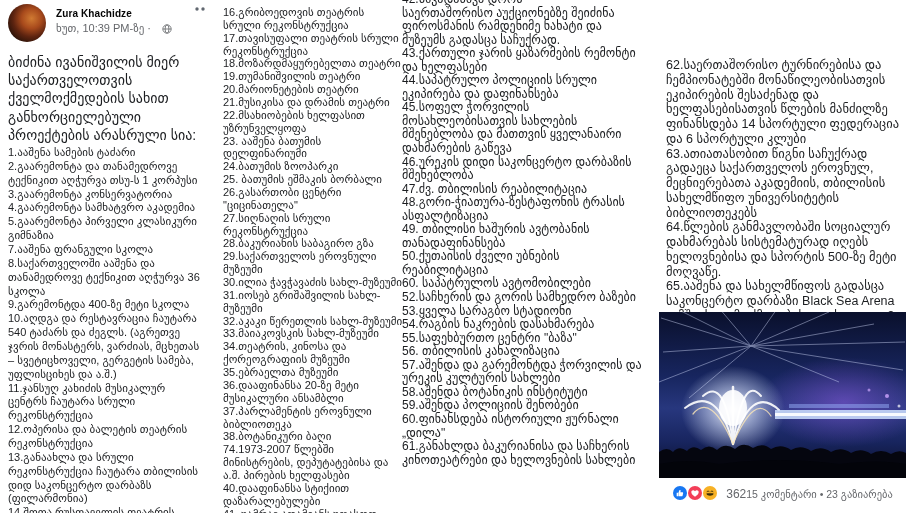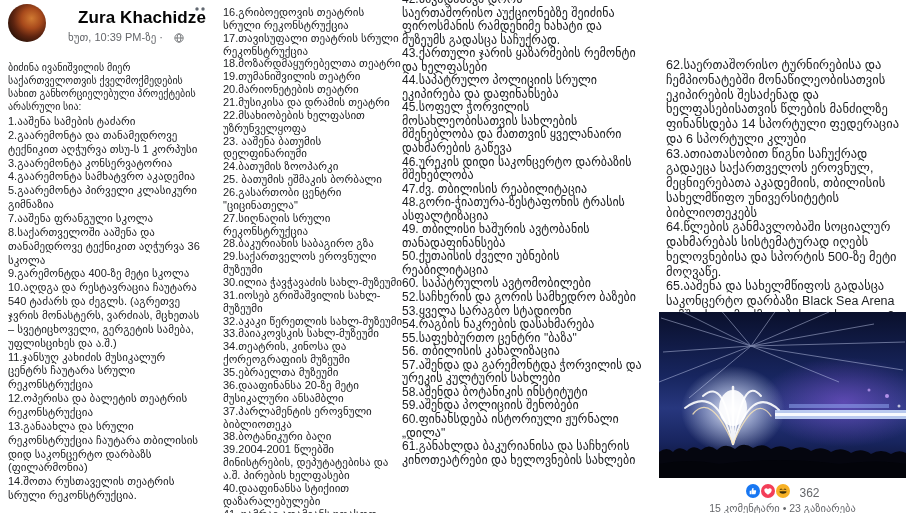--- a/index.html
+++ b/index.html
@@ -13,40 +13,40 @@
   .col3{left:402px;width:240px;height:513px;}
   .col4{left:666px;width:234px;height:310px;padding-top:18px;margin-top:40px;}
 
   
   .header{position:relative;height:46px;padding-top:5px;}
   .avatar{
     position:absolute;left:0;top:4px;width:38px;height:38px;border-radius:50%;
     background:radial-gradient(circle at 62% 38%, #d07a32 0%, #a84a1c 30%, #5e2410 55%, #1c0e07 85%);
   }
   .hmeta{margin-left:48px;}
-  .author{font-size:17px;font-weight:bold;color:#050505;padding-top:3px;letter-spacing:.1px;text-align:right;}
-  .sub{font-size:11px;color:#65676b;margin-top:3px;display:flex;align-items:center;gap:11px;margin-left:12px;}
+  .author{font-size:10px;font-weight:bold;color:#050505;padding-top:3px;letter-spacing:.1px;}
+  .sub{font-size:11px;color:#65676b;margin-top:3px;display:flex;align-items:center;gap:11px;}
   .dots{position:absolute;right:-6px;top:6px;cursor:pointer;line-height:0;}
 
-  .intro{font-size:10px;line-height:1.3;margin:10px 0 0 0;color:#1c1e21;}
+  .intro{font-size:14px;line-height:1.3;margin:2px 0 0 0;color:#1c1e21;}
 
   .list p{margin:0;}
   .col1 .list{font-size:11px;line-height:1.26;margin-top:2px;color:#1c1e21;}
   .col2 .list{font-size:11px;line-height:1.17;color:#1c1e21;}
   .col3 .list{font-size:12px;line-height:1.13;margin-top:-7px;color:#1c1e21;}
   .col4 .list{font-size:12.5px;line-height:1.18;color:#1c1e21;}
 
   
   .photo{position:absolute;left:659px;top:312px;width:247px;height:166px;overflow:hidden;background:#0a102c;cursor:pointer;}
   .photo svg{display:block;}
 
   
   .reactions{
     position:absolute;left:659px;top:483px;width:247px;height:22px;
-    display:flex;align-items:center;justify-content:flex-start;flex-direction:column;
+    display:flex;align-items:center;justify-content:center;
   }
   .rleft{display:flex;align-items:center;}
   .ricon{width:17px;height:17px;border-radius:50%;border:1.5px solid #fff;display:inline-block;line-height:0;}
   .ricon+.ricon{margin-left:-4px;}
   .rcount{font-size:12px;color:#65676b;margin-left:5px;}
   .rright{font-size:10.5px;color:#65676b;cursor:pointer;}
 </style>
 </head>
 <body>
 
@@ -116,21 +116,21 @@
         <p>29.საქართველოს ეროვნული მუზეუმი</p>
         <p>30.ილია ჭავჭავაძის სახლ-მუზეუმი</p>
         <p>31.იოსებ გრიშაშვილის სახლ-მუზეუმი</p>
         <p>32.აკაკი წერეთლის სახლ-მუზეუმი</p>
         <p>33.მაიაკოვსკის სახლ-მუზეუმი</p>
         <p>34.თეატრის, კინოსა და ქორეოგრაფიის მუზეუმი</p>
         <p>35.ებრაელთა მუზეუმი</p>
         <p>36.დააფინანსა 20-ზე მეტი მუსიკალური ანსამბლი</p>
         <p>37.პარლამენტის ეროვნული ბიბლიოთეკა</p>
         <p>38.ბოტანიკური ბაღი</p>
-        <p>39.2004-2001 წლებში მინისტრების, დეპუტატებისა და ა.შ. პირების ხელფასები</p>
+        <p>74.1973-2007 წლებში მინისტრების, დეპუტატებისა და ა.შ. პირების ხელფასები</p>
         <p>40.დააფინანსა სტიქიით დაზარალებულები</p>
         <p>41. უამრავ ადამიანს უფასოდ უმკურნალა და არაერთ სტუდენტს აფინანსებს საზღვარგარეთ. 42.</p>
       </div>
   </div>
 
   <div class="col col3">
     <div class="list">
         <p>42.სხვადასხვა დროს</p>
         <p>საერთაშორისო აუქციონებზე შეიძინა ფიროსმანის რამდენიმე ნახატი და მუზეუმს გადასცა საჩუქრად.</p>
         <p>43.ქართული ჯარის ყაზარმების რემონტი და ხელფასები</p>

